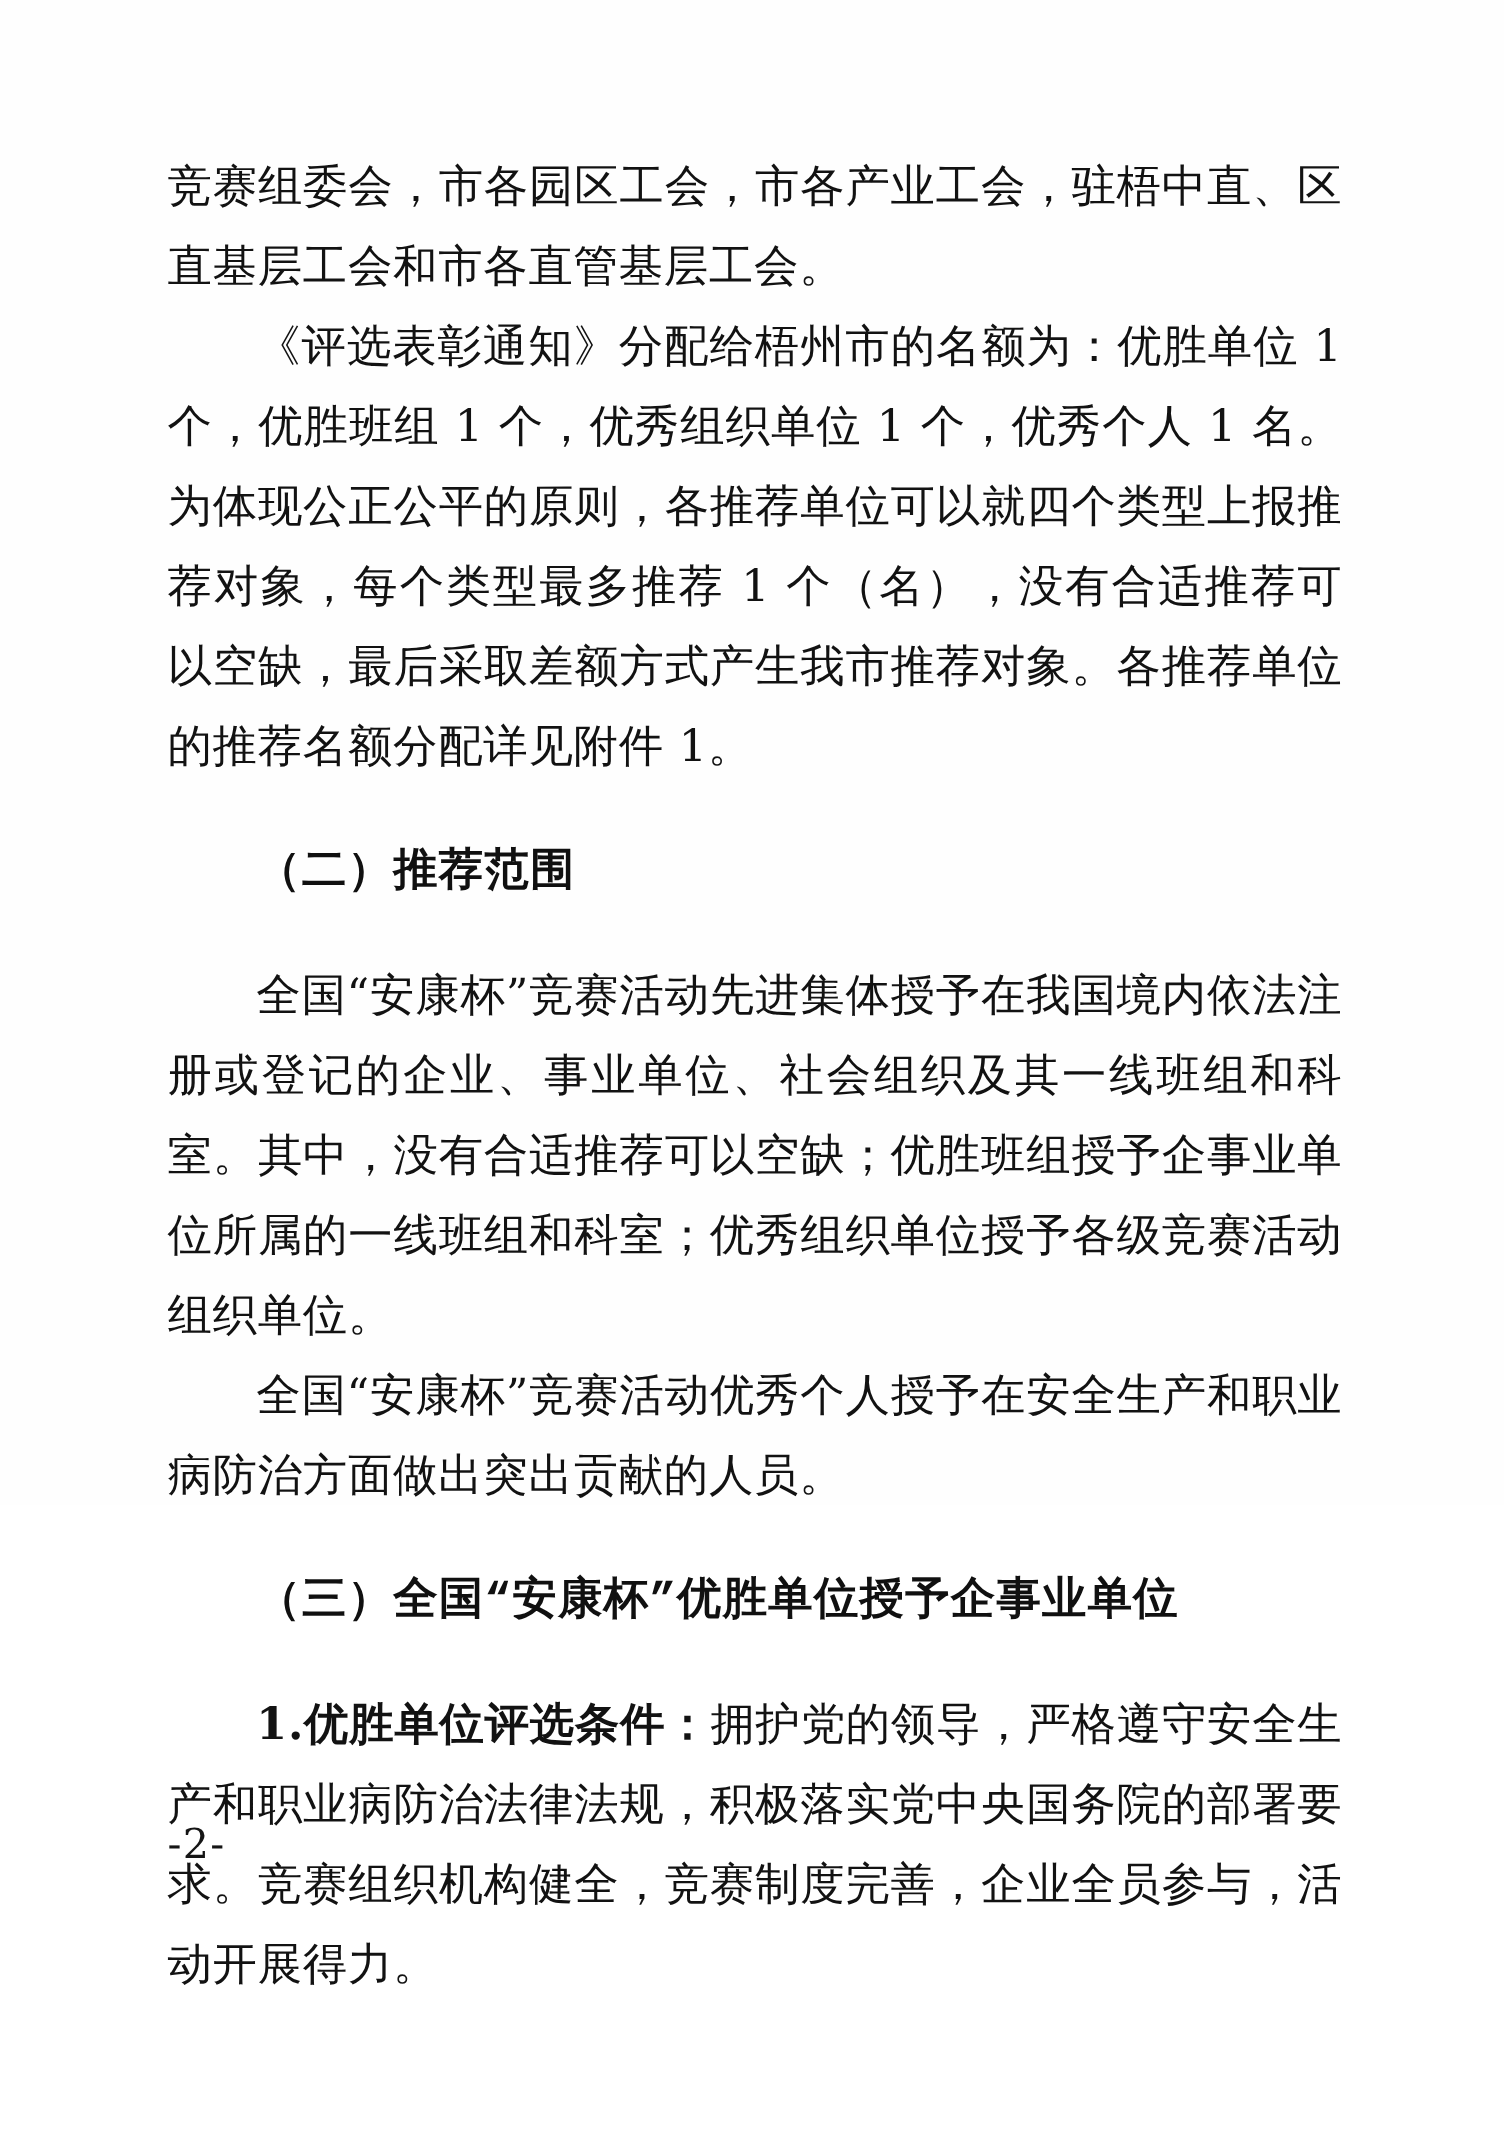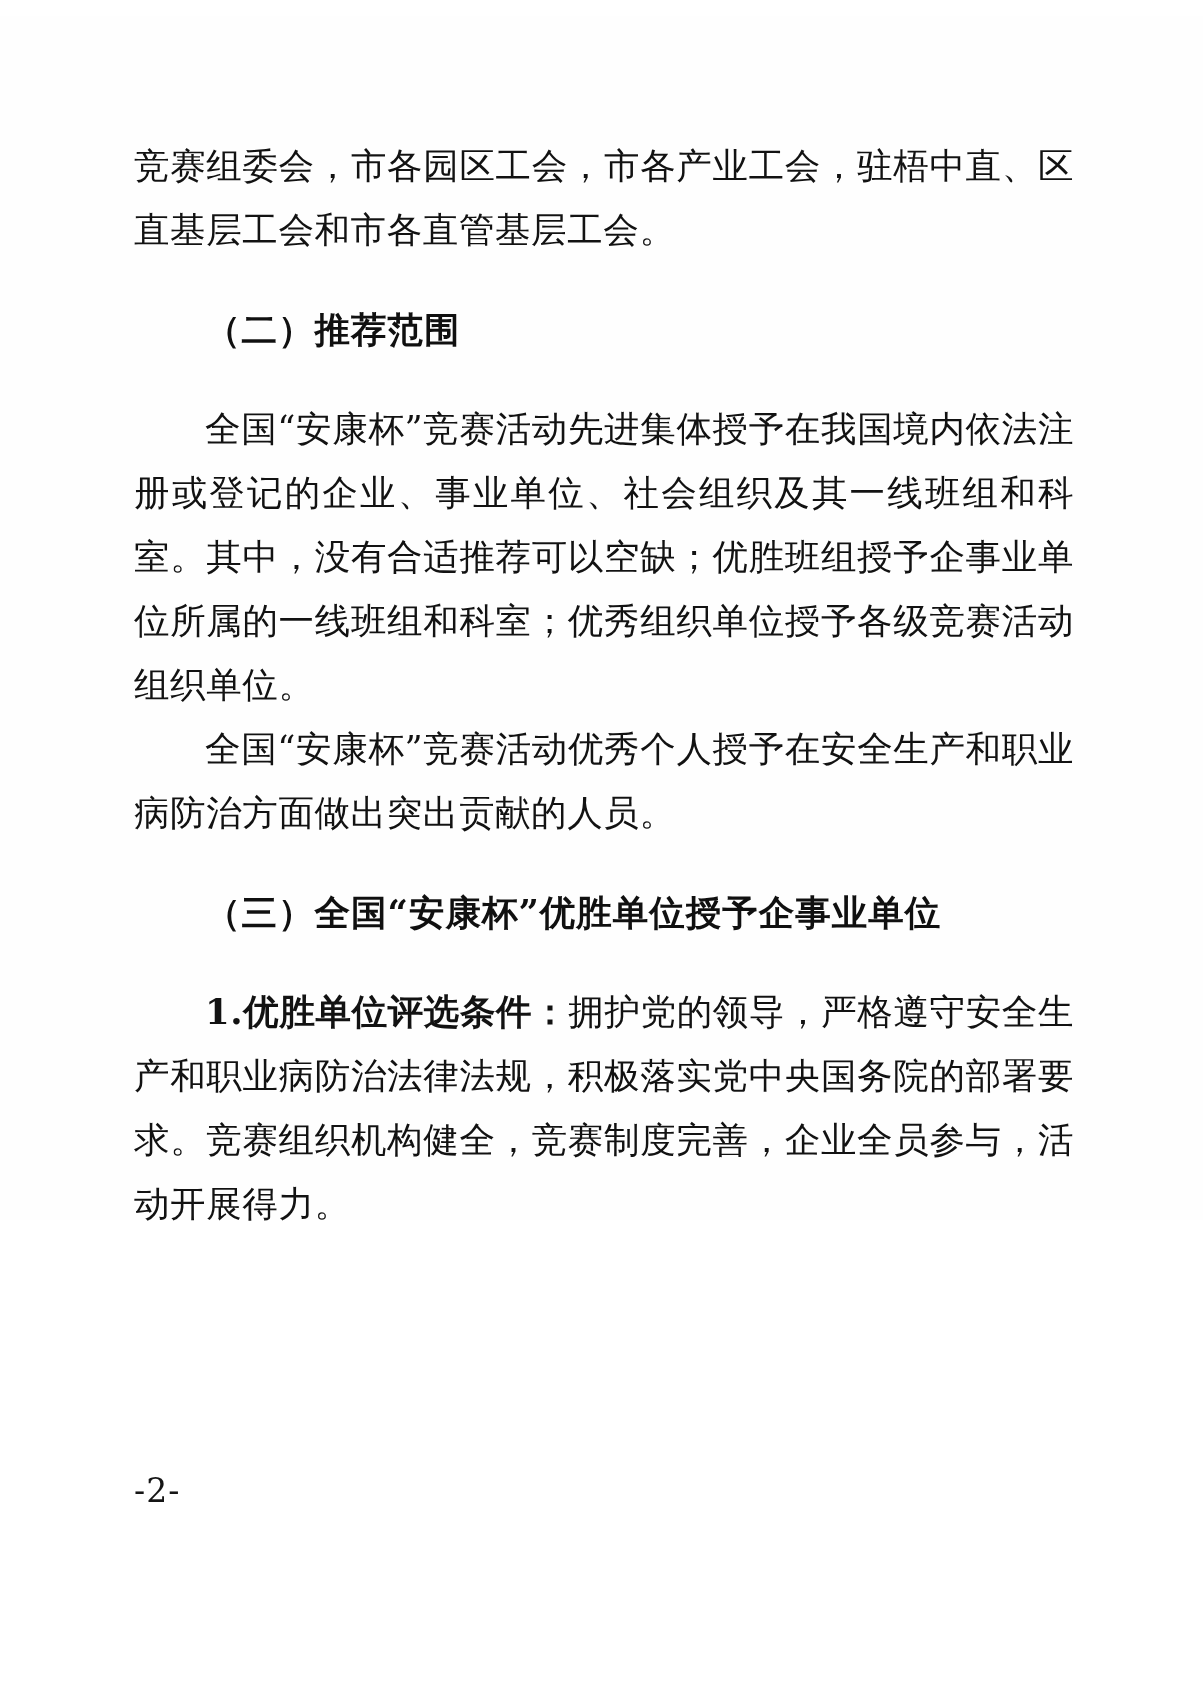--- a/index.html
+++ b/index.html
@@ -10,21 +10,21 @@
   body {
     width: 1203px;
     height: 1708px;
     position: relative;
     font-family: "DejaVu Serif", "Liberation Serif", serif;
     color: #1a1a1a;
     overflow: hidden;
   }
   .page {
     position: absolute;
-    left: 0; top: 16px;
+    left: 0; top: 0;
     width: 1203px;
     height: 1204px;
     background: #fefefe;
   }
   .content {
     position: absolute;
     left: 134px;
     top: 118px;
     width: 940px;
   }
@@ -40,20 +40,21 @@
   .indent {
     text-indent: 71px;
   }
   .heading {
     font-size: 35.5px;
     line-height: 64px;
     font-weight: bold;
     text-indent: 71px;
     letter-spacing: 1px;
     color: #101010;
+    font-family: Liberation Mono, monospace;
   }
   .bold-lead {
     font-weight: bold;
     margin-top: 43px;
   }
   .pagenum {
     position: absolute;
     left: 134px;
     top: 1455px;
     font-size: 33px;
@@ -62,20 +63,21 @@
   }
 </style>
 </head>
 <body>
 
 <div class="page">
   <div class="content">
 
     <p class="para">竞赛组委会，市各园区工会，市各产业工会，驻梧中直、区直基层工会和市各直管基层工会。</p>
 
+    <p class="para indent">《评选表彰通知》分配给梧州市的名额为：优胜单位 1 个，优胜班组 1 个，优秀组织单位 1 个，优秀个人 1 名。为体现公正公平的原则，各推荐单位可以就四个类型上报推荐对象，每个类型最多推荐 1 个（名），没有合适推荐可以空缺，最后采取差额方式产生我市推荐对象。各推荐单位的推荐名额分配详见附件 1。</p>
 
     <p class="heading">（二）推荐范围</p>
 
 
     <p class="para indent">全国“安康杯”竞赛活动先进集体授予在我国境内依法注册或登记的企业、事业单位、社会组织及其一线班组和科室。其中，没有合适推荐可以空缺；优胜班组授予企事业单位所属的一线班组和科室；优秀组织单位授予各级竞赛活动组织单位。</p>
 
     <p class="para indent">全国“安康杯”竞赛活动优秀个人授予在安全生产和职业病防治方面做出突出贡献的人员。</p>
 
     <p class="heading">（三）全国“安康杯”优胜单位授予企事业单位</p>
 

